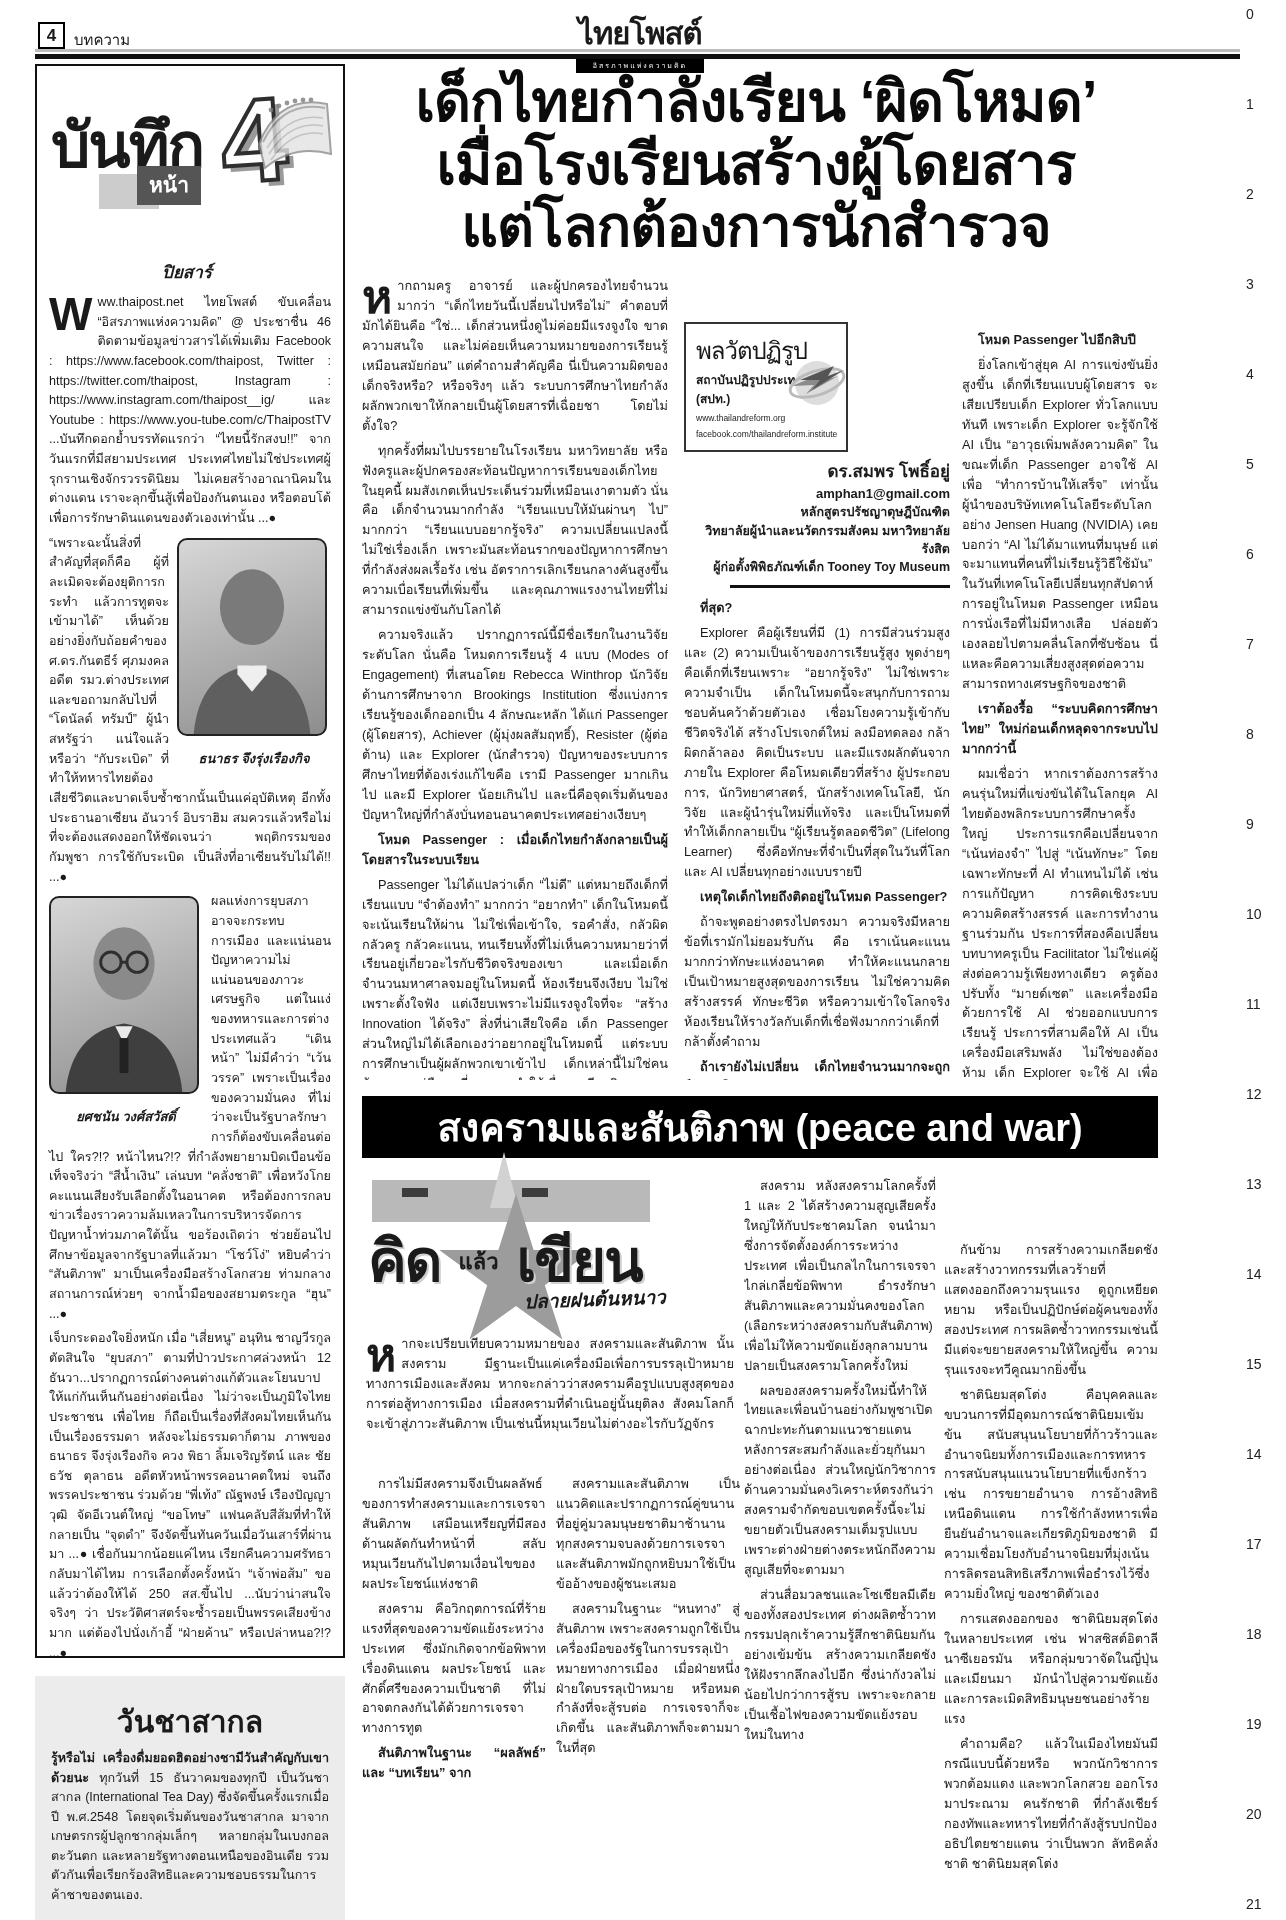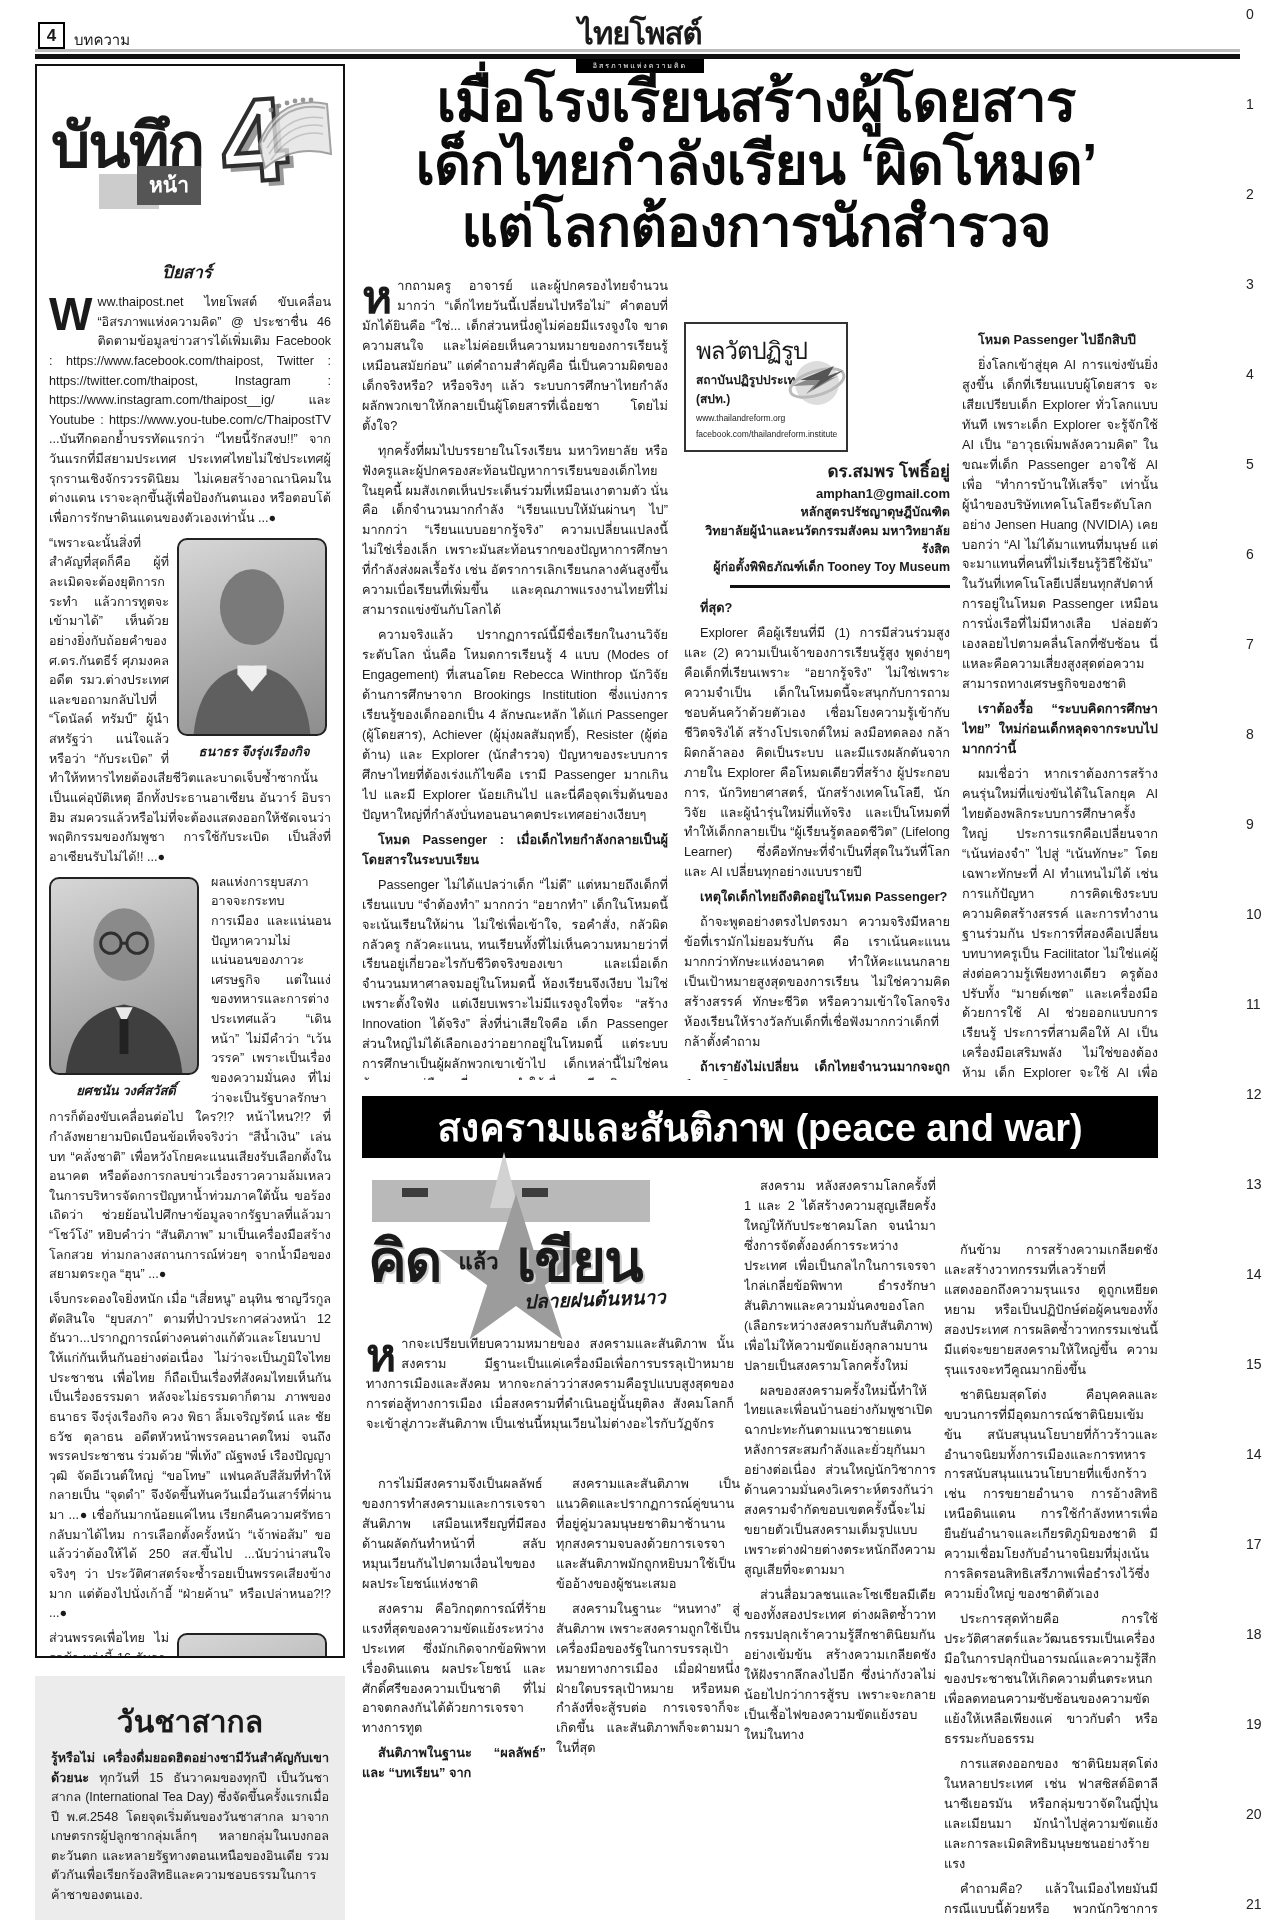--- a/index.html
+++ b/index.html
@@ -37,21 +37,21 @@
   #nb-byline { text-align:center; font-style:italic; font-size:17px; font-weight:bold; margin:2px 6px 8px 0; }
   .nb-text { font-size:12.6px; line-height:1.56; text-align:justify; }
   .nb-text p { margin-bottom:5px; }
   .dc { float:left; font-weight:bold; font-size:46px; line-height:.8; padding:3px 5px 0 0; }
   .photo { border:2px solid #222; border-radius:10px; overflow:hidden; width:150px; height:198px;
     background:linear-gradient(160deg,#d7d7d7 0%,#b5b5b5 45%,#8d8d8d 100%); }
   .photo svg { display:block; }
   .photo-wrap { width:154px; font-size:13px; font-weight:bold; font-style:italic; text-align:center; }
   .photo-wrap.fr { float:right; margin:4px 0 4px 8px; }
   .photo-wrap.fl { float:left; margin:4px 8px 4px 0; }
-  .photo-cap { padding-top:6px; }
+  .photo-cap { padding-top:13px; }
 
   
   #headline { left:356px; top:70px; width:800px; text-align:center; font-weight:bold;
     font-size:57px; line-height:1.1; letter-spacing:-1px; color:#0b0b0b; }
 
   
   .col { position:absolute; overflow:hidden; font-size:12.8px; line-height:1.56; text-align:justify; }
   .col p { margin-bottom:5px; text-indent:16px; }
   .col p.bold { font-weight:bold; }
   #colA { left:362px; top:276px; width:306px; height:804px; }
@@ -203,22 +203,22 @@
           </svg>
         </div>
 
       </div>
       <p>ส่วนพรรคเพื่อไทย ไม่รอช้า พรุ่งนี้ 16 ธันวา. ได้ฤกษ์เปิดตัว “แคนดิเดต” นายกฯ สีแดงเสียที แว่วข่าวว่า มีความพยายามในการหว่านล้อมชักชวน “มือเศรษฐกิจ” ในเครือข่ายธุรกิจชินวัตรมาร่วมด้วยช่วยกันแบก!! แต่สุดท้าย “คนนอก” ยังกลัวๆ กล้าๆ เพราะไม่อยากเห็นสายเลือดเข้มข้นของ เศรษฐา ทวีสิน ที่ต้องจบไม่สวย ...● “นายกฯ นอกโผ” จะโผล่มาจริงหรือไม่ อีกไม่นานคงได้รู้กัน ...●</p>
 
     </div>
   </div>
 
   <div class="abs" id="headline">
+    <div>เด็กไทยกำลังเรียน ‘ผิดโหมด’</div>
     <div>เมื่อโรงเรียนสร้างผู้โดยสาร</div>
-    <div>เด็กไทยกำลังเรียน ‘ผิดโหมด’</div>
     <div>แต่โลกต้องการนักสำรวจ</div>
   </div>
 
   <div class="col" id="colA">
       <p style="text-indent: 0px;"><span class="dc">ห</span>ากถามครู อาจารย์ และผู้ปกครองไทยจำนวนมากว่า “เด็กไทยวันนี้เปลี่ยนไปหรือไม่” คำตอบที่มักได้ยินคือ “ใช่... เด็กส่วนหนึ่งดูไม่ค่อยมีแรงจูงใจ ขาดความสนใจ และไม่ค่อยเห็นความหมายของการเรียนรู้เหมือนสมัยก่อน” แต่คำถามสำคัญคือ นี่เป็นความผิดของเด็กจริงหรือ? หรือจริงๆ แล้ว ระบบการศึกษาไทยกำลังผลักพวกเขาให้กลายเป็นผู้โดยสารที่เฉื่อยชา โดยไม่ตั้งใจ?</p>
       <p>ทุกครั้งที่ผมไปบรรยายในโรงเรียน มหาวิทยาลัย หรือฟังครูและผู้ปกครองสะท้อนปัญหาการเรียนของเด็กไทยในยุคนี้ ผมสังเกตเห็นประเด็นร่วมที่เหมือนเงาตามตัว นั่นคือ เด็กจำนวนมากกำลัง “เรียนแบบให้มันผ่านๆ ไป” มากกว่า “เรียนแบบอยากรู้จริง” ความเปลี่ยนแปลงนี้ไม่ใช่เรื่องเล็ก เพราะมันสะท้อนรากของปัญหาการศึกษาที่กำลังส่งผลเรื้อรัง เช่น อัตราการเลิกเรียนกลางคันสูงขึ้น ความเบื่อเรียนที่เพิ่มขึ้น และคุณภาพแรงงานไทยที่ไม่สามารถแข่งขันกับโลกได้</p>
       <p>ความจริงแล้ว ปรากฏการณ์นี้มีชื่อเรียกในงานวิจัยระดับโลก นั่นคือ โหมดการเรียนรู้ 4 แบบ (Modes of Engagement) ที่เสนอโดย Rebecca Winthrop นักวิจัยด้านการศึกษาจาก Brookings Institution ซึ่งแบ่งการเรียนรู้ของเด็กออกเป็น 4 ลักษณะหลัก ได้แก่ Passenger (ผู้โดยสาร), Achiever (ผู้มุ่งผลสัมฤทธิ์), Resister (ผู้ต่อต้าน) และ Explorer (นักสำรวจ) ปัญหาของระบบการศึกษาไทยที่ต้องเร่งแก้ไขคือ เรามี Passenger มากเกินไป และมี Explorer น้อยเกินไป และนี่คือจุดเริ่มต้นของปัญหาใหญ่ที่กำลังบั่นทอนอนาคตประเทศอย่างเงียบๆ</p>
       <p class="bold">โหมด Passenger : เมื่อเด็กไทยกำลังกลายเป็นผู้โดยสารในระบบเรียน</p>
       <p>Passenger ไม่ได้แปลว่าเด็ก “ไม่ดี” แต่หมายถึงเด็กที่เรียนแบบ “จำต้องทำ” มากกว่า “อยากทำ” เด็กในโหมดนี้จะเน้นเรียนให้ผ่าน ไม่ใช่เพื่อเข้าใจ, รอคำสั่ง, กลัวผิด กลัวครู กลัวคะแนน, ทนเรียนทั้งที่ไม่เห็นความหมายว่าที่เรียนอยู่เกี่ยวอะไรกับชีวิตจริงของเขา และเมื่อเด็กจำนวนมหาศาลจมอยู่ในโหมดนี้ ห้องเรียนจึงเงียบ ไม่ใช่เพราะตั้งใจฟัง แต่เงียบเพราะไม่มีแรงจูงใจที่จะ “สร้าง Innovation ได้จริง” สิ่งที่น่าเสียใจคือ เด็ก Passenger ส่วนใหญ่ไม่ได้เลือกเองว่าอยากอยู่ในโหมดนี้ แต่ระบบการศึกษาเป็นผู้ผลักพวกเขาเข้าไป เด็กเหล่านี้ไม่ใช่คนล้มเหลว แต่คือคนที่ถูกระบบทำให้เฉื่อยลงทีละนิด</p>
     </div>
@@ -288,21 +288,20 @@
       <p>สงครามในฐานะ “หนทาง” สู่สันติภาพ เพราะสงครามถูกใช้เป็นเครื่องมือของรัฐในการบรรลุเป้าหมายทางการเมือง เมื่อฝ่ายหนึ่งฝ่ายใดบรรลุเป้าหมาย หรือหมดกำลังที่จะสู้รบต่อ การเจรจาก็จะเกิดขึ้น และสันติภาพก็จะตามมาในที่สุด</p>
     </div>
   <div class="col" id="warC3">
       <p>สงคราม หลังสงครามโลกครั้งที่ 1 และ 2 ได้สร้างความสูญเสียครั้งใหญ่ให้กับประชาคมโลก จนนำมาซึ่งการจัดตั้งองค์การระหว่างประเทศ เพื่อเป็นกลไกในการเจรจาไกล่เกลี่ยข้อพิพาท ธำรงรักษาสันติภาพและความมั่นคงของโลก (เลือกระหว่างสงครามกับสันติภาพ) เพื่อไม่ให้ความขัดแย้งลุกลามบานปลายเป็นสงครามโลกครั้งใหม่</p>
       <p>ผลของสงครามครั้งใหม่นี้ทำให้ไทยและเพื่อนบ้านอย่างกัมพูชาเปิดฉากปะทะกันตามแนวชายแดน หลังการสะสมกำลังและยั่วยุกันมาอย่างต่อเนื่อง ส่วนใหญ่นักวิชาการด้านความมั่นคงวิเคราะห์ตรงกันว่า สงครามจำกัดขอบเขตครั้งนี้จะไม่ขยายตัวเป็นสงครามเต็มรูปแบบ เพราะต่างฝ่ายต่างตระหนักถึงความสูญเสียที่จะตามมา</p>
       <p>ส่วนสื่อมวลชนและโซเชียลมีเดียของทั้งสองประเทศ ต่างผลิตซ้ำวาทกรรมปลุกเร้าความรู้สึกชาตินิยมกันอย่างเข้มข้น สร้างความเกลียดชังให้ฝังรากลึกลงไปอีก ซึ่งน่ากังวลไม่น้อยไปกว่าการสู้รบ เพราะจะกลายเป็นเชื้อไฟของความขัดแย้งรอบใหม่ในทาง</p>
     </div>
   <div class="col" id="warC4">
       <p>กันข้าม การสร้างความเกลียดชังและสร้างวาทกรรมที่เลวร้ายที่แสดงออกถึงความรุนแรง ดูถูกเหยียดหยาม หรือเป็นปฏิปักษ์ต่อผู้คนของทั้งสองประเทศ การผลิตซ้ำวาทกรรมเช่นนี้มีแต่จะขยายสงครามให้ใหญ่ขึ้น ความรุนแรงจะทวีคูณมากยิ่งขึ้น</p>
       <p>ชาตินิยมสุดโต่ง คือบุคคลและขบวนการที่มีอุดมการณ์ชาตินิยมเข้มข้น สนับสนุนนโยบายที่ก้าวร้าวและอำนาจนิยมทั้งการเมืองและการทหาร การสนับสนุนแนวนโยบายที่แข็งกร้าว เช่น การขยายอำนาจ การอ้างสิทธิเหนือดินแดน การใช้กำลังทหารเพื่อยืนยันอำนาจและเกียรติภูมิของชาติ มีความเชื่อมโยงกับอำนาจนิยมที่มุ่งเน้นการลิดรอนสิทธิเสรีภาพเพื่อธำรงไว้ซึ่ง ความยิ่งใหญ่ ของชาติตัวเอง</p>
-      <p>ประการสุดท้ายคือ การใช้ประวัติศาสตร์และวัฒนธรรมเป็นเครื่องมือในการปลุกปั่นอารมณ์และความรู้สึกของประชาชนให้เกิดความตื่นตระหนก เพื่อลดทอนความซับซ้อนของความขัดแย้งให้เหลือเพียงแค่ ขาวกับดำ หรือ ธรรมะกับอธรรม</p>
       <p>การแสดงออกของ ชาตินิยมสุดโต่ง ในหลายประเทศ เช่น ฟาสซิสต์อิตาลี นาซีเยอรมัน หรือกลุ่มขวาจัดในญี่ปุ่นและเมียนมา มักนำไปสู่ความขัดแย้งและการละเมิดสิทธิมนุษยชนอย่างร้ายแรง</p>
       <p>คำถามคือ? แล้วในเมืองไทยมันมีกรณีแบบนี้ด้วยหรือ พวกนักวิชาการ พวกต้อมแดง และพวกโลกสวย ออกโรงมาประณาม คนรักชาติ ที่กำลังเชียร์กองทัพและทหารไทยที่กำลังสู้รบปกป้องอธิปไตยชายแดน ว่าเป็นพวก ลัทธิคลั่งชาติ ชาตินิยมสุดโต่ง</p>
     </div>
 
   <div class="abs" id="sansara">
     <div id="sansara-title">วันชาสากล</div>
     <div id="sansara-body">
       <span id="sansara-lead">รู้หรือไม่ เครื่องดื่มยอดฮิตอย่างชามีวันสำคัญกับเขาด้วยนะ</span>
       <span>ทุกวันที่ 15 ธันวาคมของทุกปี เป็นวันชาสากล (International Tea Day) ซึ่งจัดขึ้นครั้งแรกเมื่อปี พ.ศ.2548 โดยจุดเริ่มต้นของวันชาสากล มาจากเกษตรกรผู้ปลูกชากลุ่มเล็กๆ หลายกลุ่มในเบงกอลตะวันตก และหลายรัฐทางตอนเหนือของอินเดีย รวมตัวกันเพื่อเรียกร้องสิทธิและความชอบธรรมในการค้าชาของตนเอง.</span>
     </div>

